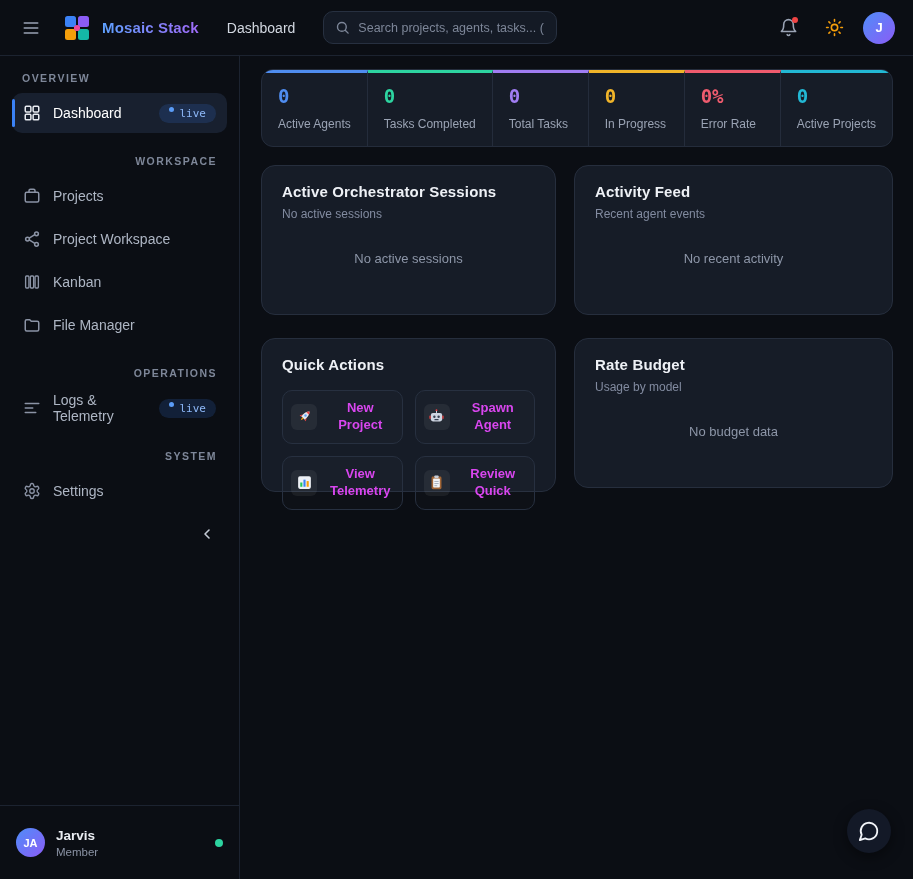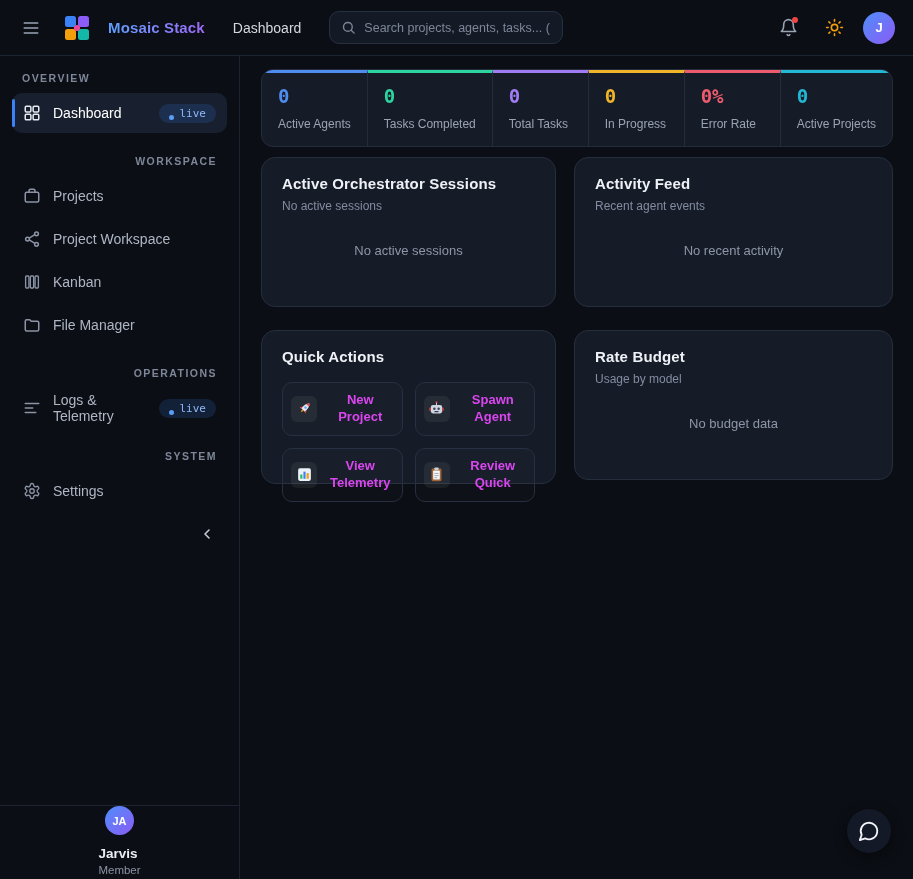--- a/index.html
+++ b/index.html
@@ -18,21 +18,21 @@
     padding:0 18px 0 14px;
     border-bottom:1px solid #1c2330;
   }
   .icon-btn {
     width:34px; height:34px; border:none; background:transparent;
     display:flex; align-items:center; justify-content:center;
     color:#9aa3b4; cursor:pointer; border-radius:8px;
   }
   .logo { width:26px; height:26px; margin-left:16px; flex:none; }
   .brand {
-    margin-left:18px; font-size:15px; font-weight:700; letter-spacing:.01em;
+    margin-left:12px; font-size:15px; font-weight:700; letter-spacing:.01em;
     background:linear-gradient(90deg,#5ea1ff,#a06bfa);
     -webkit-background-clip:text; background-clip:text; color:transparent;
     white-space:nowrap;
   }
   .page-title { margin-left:28px; font-size:14px; font-weight:500; color:#d3d8e1; }
   .search {
     margin-left:28px; width:234px; height:33px;
     background:#141a25; border:1px solid #273040; border-radius:10px;
     display:flex; align-items:center; gap:8px; padding:0 11px; color:#7d8698;
     cursor:text;
@@ -73,36 +73,36 @@
     color:#aeb6c4; font-size:14px; cursor:pointer; margin-bottom:3px;
   }
   .nav-item .nav-ic { color:#8b93a5; flex:none; }
   .nav-item.active { background:#18202f; color:#fff; }
   .nav-item.active .nav-ic { color:#e8ebf1; }
   .nav-item.active::before {
     content:""; position:absolute; left:0; top:6px; bottom:6px; width:3px;
     border-radius:3px; background:#3b82f6;
   }
   .badge-live {
-    margin-left:auto; display:flex; align-items:flex-end; gap:6px;
+    margin-left:auto; display:flex; align-items:flex-start; gap:6px;
     background:rgba(59,130,246,.16); color:#8db8f8;
     font-family:"DejaVu Sans Mono", monospace; font-size:11px;
     padding:3px 10px; border-radius:999px;
   }
   .badge-live::before {
     content:""; width:5px; height:5px; border-radius:50%; background:#5b9cf6;
   }
   .collapse-btn {
     position:absolute; right:24px; top:470px;
     background:none; border:none; color:#c3c9d4; cursor:pointer;
   }
   .user-area {
     position:absolute; left:0; right:0; bottom:0; height:74px;
     border-top:1px solid #1c2330; padding:0 16px;
-    display:flex; align-items:center; gap:11px; cursor:pointer;flex-direction:column;
+    display:flex; align-items:center; gap:11px; cursor:pointer;
   }
   .user-avatar {
     width:29px; height:29px; border-radius:50%; flex:none;
     background:linear-gradient(135deg,#4f8df9,#8b5cf6);
     color:#fff; font-size:11px; font-weight:700;
     display:flex; align-items:center; justify-content:center;
   }
   .user-name { font-size:13.5px; font-weight:600; color:#eaedf2; }
   .user-role { font-size:11.5px; color:#8b93a5; margin-top:3px; }
   .presence-dot {
@@ -122,21 +122,21 @@
     border-right:1px solid #242c3b;
   }
   .stat-cell:last-child { border-right:none; }
   .stat-value {
     font-family:"DejaVu Sans Mono", monospace;
     font-size:19px; font-weight:700; line-height:1.1;
   }
   .stat-label { margin-top:10px; font-size:12px; color:#9aa3b4; white-space:nowrap; }
 
   .cards-grid {
-    margin-top:10px; display:grid;
+    margin-top:18px; display:grid;
     grid-template-columns:295fr 319fr;
     column-gap:18px; row-gap:23px; align-items:start;
   }
   .card {
     background:#161c27; border:1px solid #262e3d; border-radius:14px;
     padding:17px 20px 18px;
   }
   .card-title { font-size:15px; font-weight:700; color:#eef1f6; letter-spacing:.01em; }
   .card-sub { margin-top:7px; font-size:12px; color:#828ba0; }
   .card.fixed { height:150px; display:flex; flex-direction:column; }

